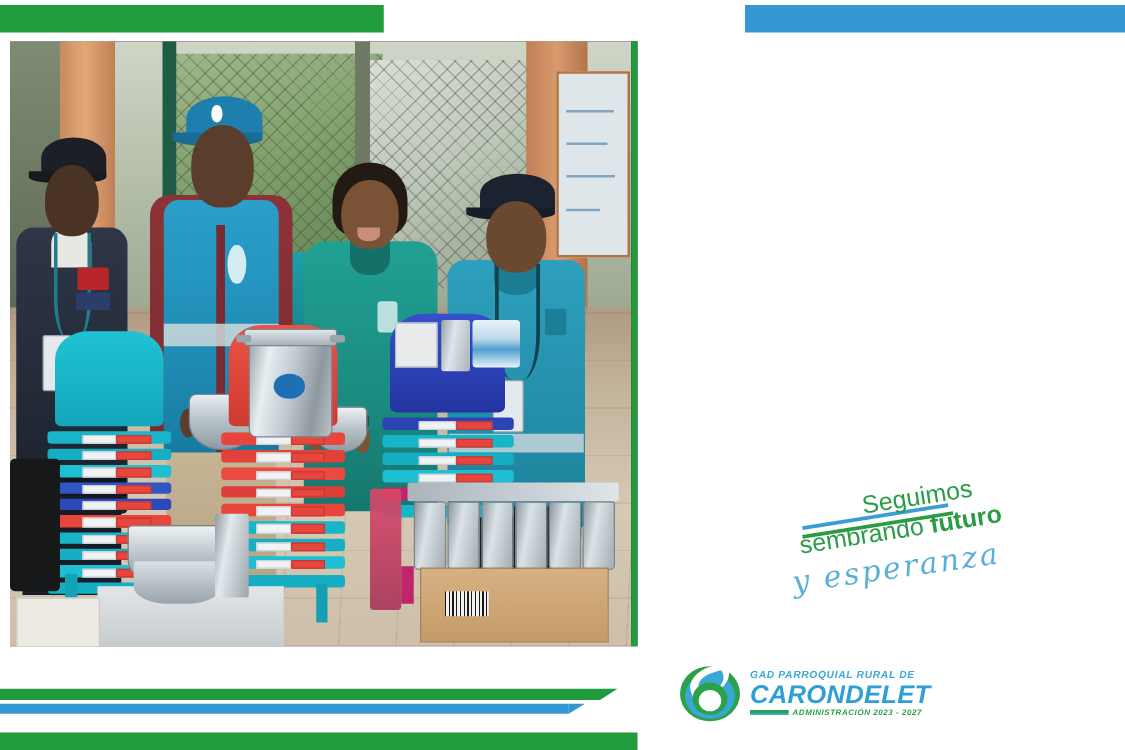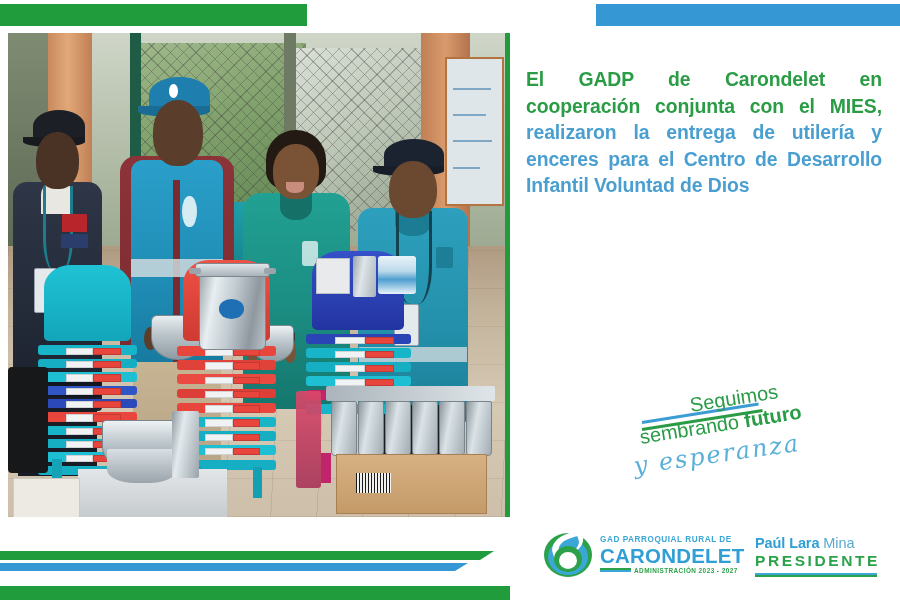--- a/index.html
+++ b/index.html
@@ -225,21 +225,21 @@
   .logo-mark{position:relative;width:50px;height:50px;flex:0 0 50px;}
   .logo-mark .ring{position:absolute;border-radius:50%;}
   .logo-mark .r1{left:1px;top:3px;width:48px;height:44px;background:#2ba24a;border-radius:50%;}
   .logo-mark .r2{left:5px;top:9px;width:40px;height:36px;background:#3aa7d6;border-radius:50%;}
   .logo-mark .r3{left:11px;top:16px;width:28px;height:26px;background:#2ba24a;border-radius:50%;}
   .logo-mark .r4{left:16px;top:22px;width:18px;height:17px;background:#ffffff;border-radius:50%;}
   .logo-mark .swoosh{position:absolute;left:8px;top:4px;width:34px;height:22px;
     background:#ffffff;border-radius:60% 10% 70% 12%;transform:rotate(-18deg);}
   .logo-mark .swoosh2{position:absolute;left:15px;top:9px;width:22px;height:14px;
     background:#3aa7d6;border-radius:60% 8% 70% 10%;transform:rotate(-18deg);}
-  .logo-text{margin-left:7px;}
+  .logo-text{margin-left:7px;font-style:italic;}
   .logo-text .l1{font-size:8.2px;font-weight:bold;color:#3aa7d6;letter-spacing:.55px;line-height:10px;}
   .logo-text .l2{font-size:20.5px;font-weight:bold;color:#2f9fd6;letter-spacing:.2px;line-height:21px;}
   .logo-text .l3{position:relative;font-size:6.4px;font-weight:bold;color:#2ba24a;
     letter-spacing:.45px;line-height:9px;padding-left:34px;}
   .logo-text .l3 .dash{position:absolute;left:0;top:2px;width:31px;height:4px;
     background:linear-gradient(180deg,#2ba24a 0 2px,#3aa7d6 2px 4px);}
 
   .logo-pres{position:absolute;left:755px;top:535px;width:135px;}
   .logo-pres .name{font-size:14.5px;line-height:17px;color:#4a9fd0;letter-spacing:-.1px;}
   .logo-pres .name b{color:#2f9fd6;font-weight:bold;}
@@ -449,23 +449,20 @@
         <div class="pc" style="left:34%"></div>
         <div class="pc" style="left:51%"></div>
         <div class="pc" style="left:68%"></div>
         <div class="pc" style="left:85%"></div>
       </div>
       <div class="carton"></div>
       <div class="barcode"></div>
     </div>
   </div>
 
-  <div class="headline">
-    <span class="hl-green">El GADP de Carondelet en cooperación conjunta con el MIES,</span><span class="hl-blue"> realizaron la entrega de utilería y enceres para el Centro de Desarrollo Infantil Voluntad de Dios</span>
-  </div>
 
   <div class="slogan">
     <div class="line-blue"></div>
     <div class="line-green"></div>
     <div class="sl-seguimos">Seguimos</div>
     <div class="sl-sembrando"><span>sembrando </span><span class="sl-futuro">futuro</span></div>
     <div class="sl-esperanza">y esperanza</div>
   </div>
 
   <div class="stripe-green-1"></div>
@@ -481,19 +478,14 @@
       <div class="ring r3"></div>
       <div class="ring r4"></div>
     </div>
     <div class="logo-text">
       <div class="l1">GAD PARROQUIAL RURAL DE</div>
       <div class="l2">CARONDELET</div>
       <div class="l3"><span class="dash"></span><span>ADMINISTRACIÓN 2023 - 2027</span></div>
     </div>
   </div>
 
-  <div class="logo-pres">
-    <div class="name"><b>Paúl Lara</b><span class="mina"> Mina</span></div>
-    <div class="role">PRESIDENTE</div>
-    <div class="rule"></div>
-  </div>
 
 </div>
 
 </body></html>

